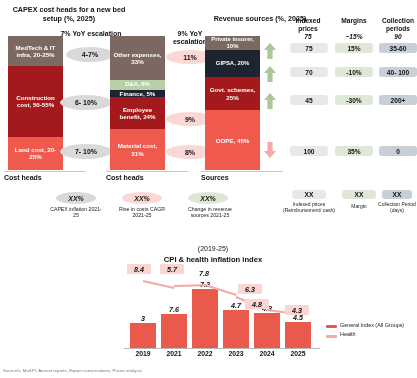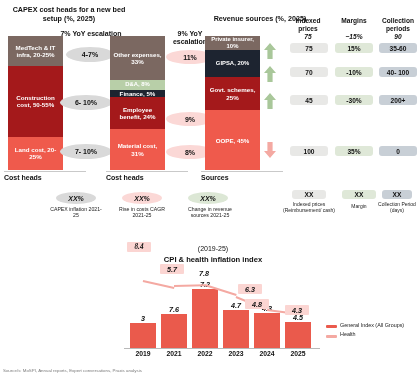--- a/index.html
+++ b/index.html
@@ -190,21 +190,21 @@
   <div class="bar-lbl" style="left:223px;top:301px;width:26px;">4.7</div>
   <div class="bar-lbl" style="left:254px;top:304px;width:26px;">4.3</div>
   <div class="bar-lbl" style="left:285px;top:313px;width:26px;">4.5</div>
 
   <div class="hseg" style="left:143px;top:280px;width:31.6px;transform:rotate(12.7deg);"></div>
   <div class="hseg" style="left:174px;top:285px;width:31.1px;transform:rotate(-1.5deg);"></div>
   <div class="hseg" style="left:205px;top:284px;width:32.5px;transform:rotate(17.6deg);"></div>
   <div class="hseg" style="left:236px;top:296px;width:32.4px;transform:rotate(22.3deg);"></div>
   <div class="hseg" style="left:267px;top:309px;width:31.1px;transform:rotate(7.6deg);"></div>
 
-  <div class="hl-box" style="left:127px;top:242px;width:24px;height:10px;font-family:Liberation Serif, serif;">8.4</div>
+  <div class="hl-box" style="left:127px;top:264px;width:24px;height:10px;">8.4</div>
   <div class="hl-box" style="left:160px;top:264px;width:24px;height:10px;">5.7</div>
   <div class="hl-box" style="left:192px;top:268px;width:24px;height:10px;background:transparent;">7.8</div>
   <div class="hl-box" style="left:222px;top:284px;width:24px;height:10px;margin-left:16px;">6.3</div>
   <div class="hl-box" style="left:245px;top:299px;width:24px;height:10px;">4.8</div>
   <div class="hl-box" style="left:285px;top:305px;width:24px;height:10px;">4.3</div>
 
   <div class="xaxis" style="left:124px;top:348px;width:196px;"></div>
   <div class="xtick" style="left:130px;top:350px;width:26px;">2019</div>
   <div class="xtick" style="left:161px;top:350px;width:26px;">2021</div>
   <div class="xtick" style="left:192px;top:350px;width:26px;">2022</div>

